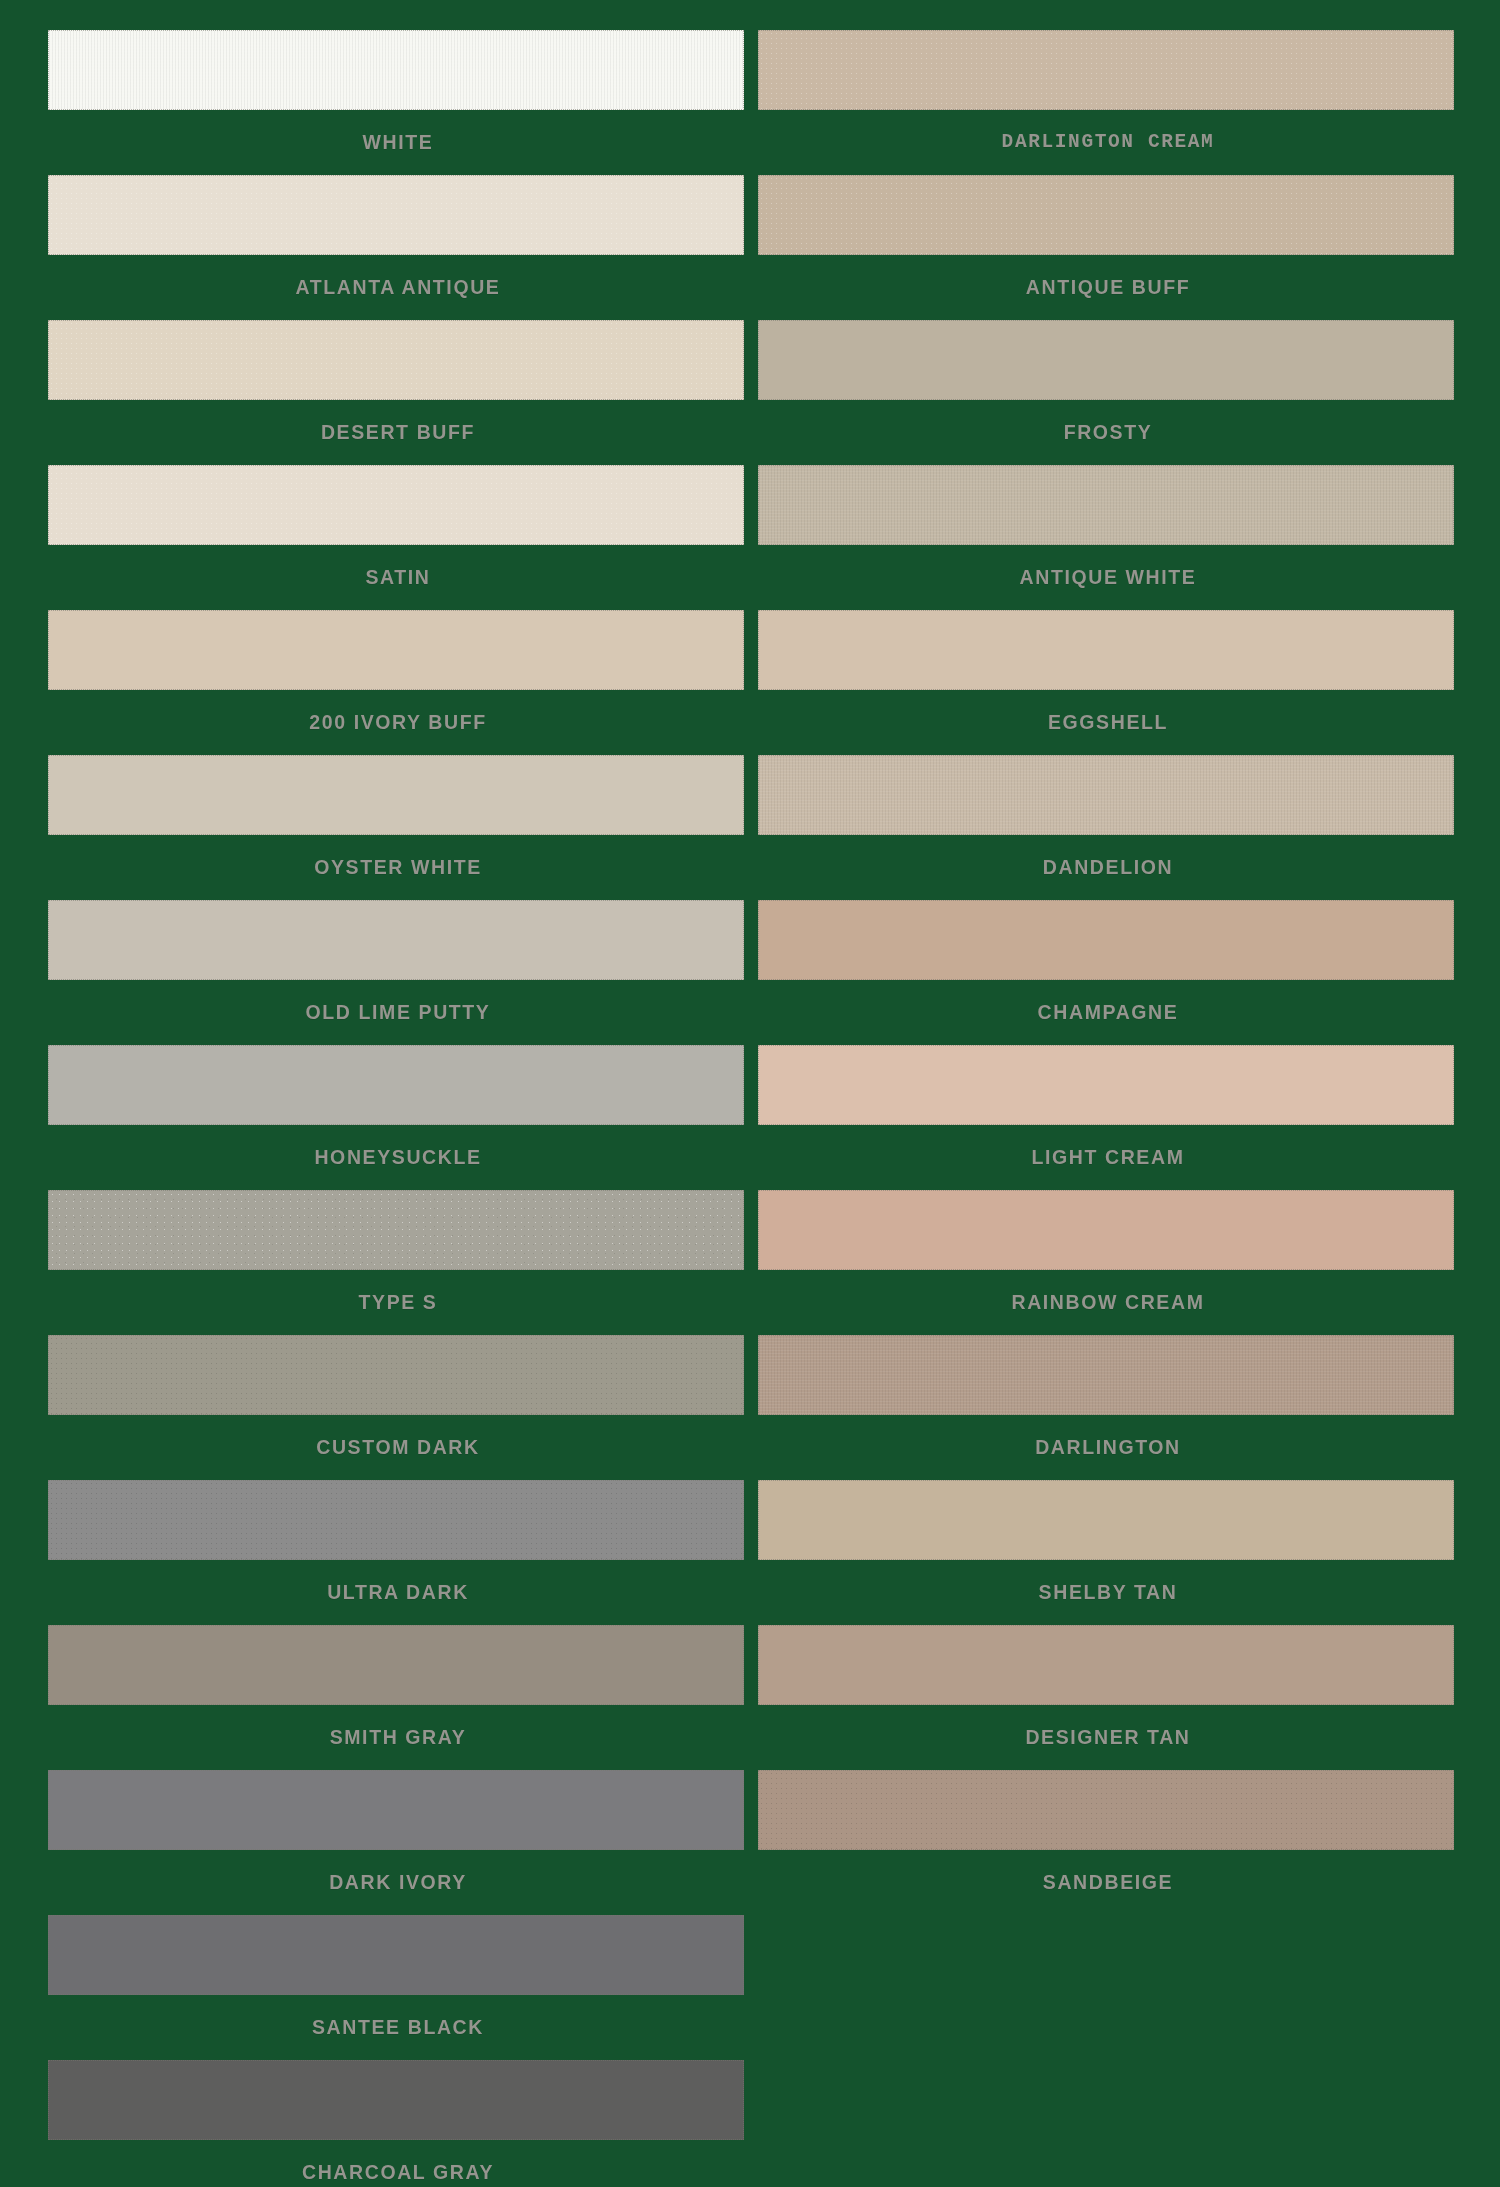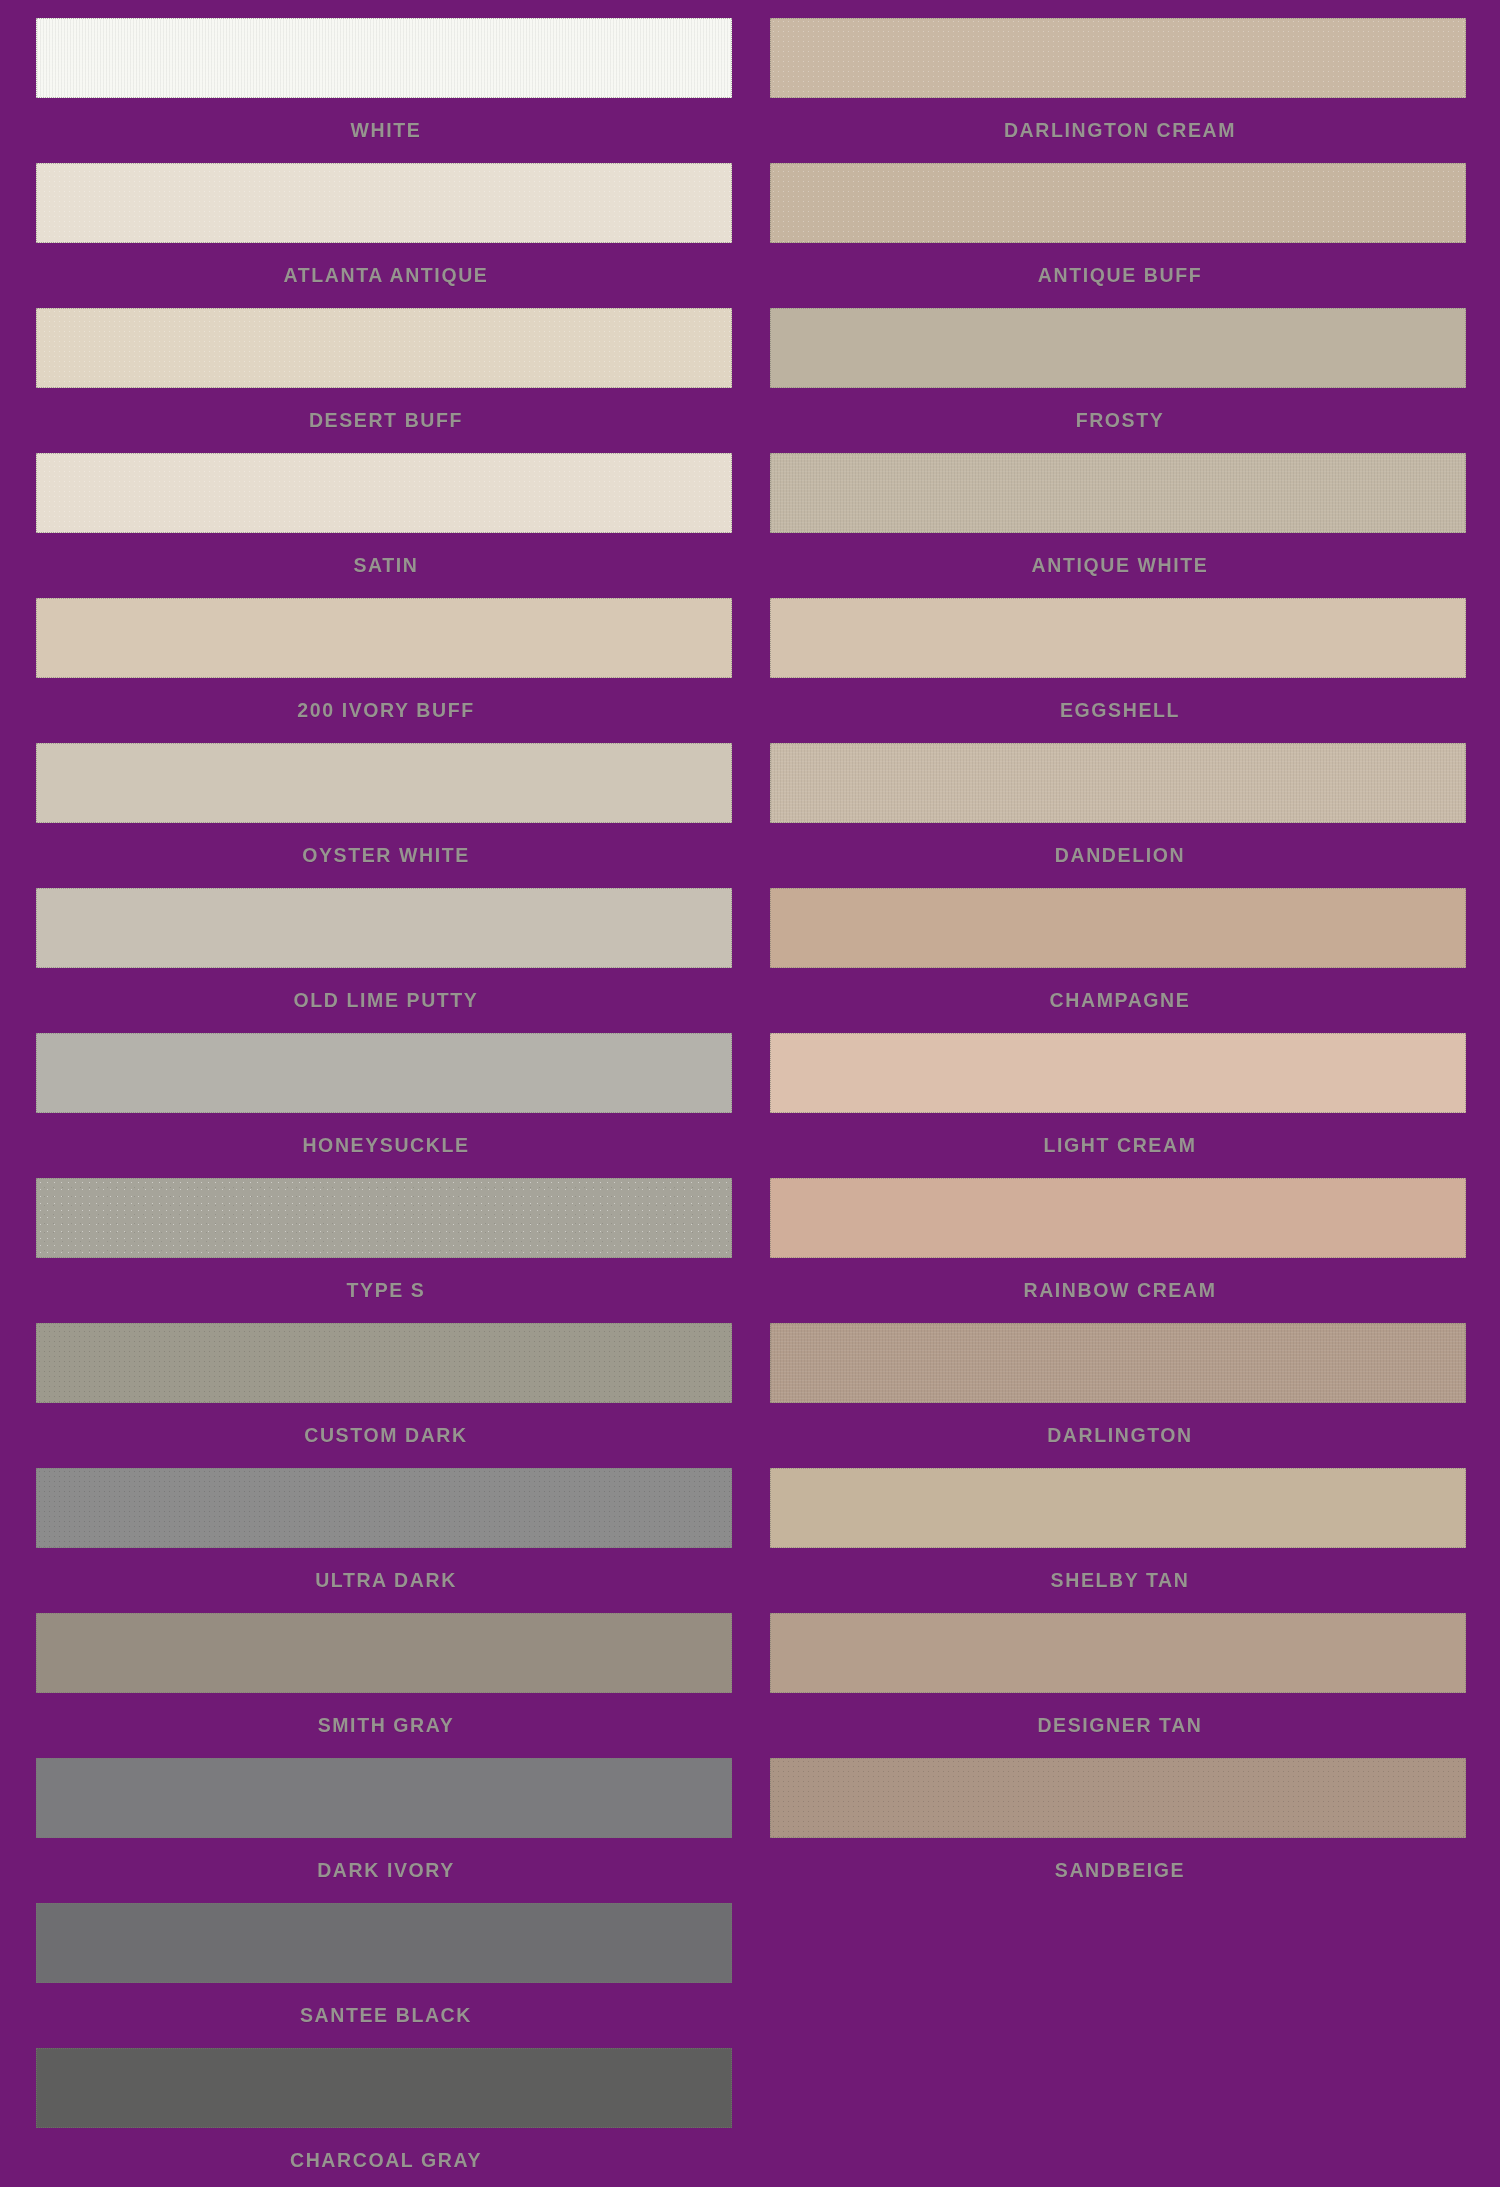--- a/index.html
+++ b/index.html
@@ -11,45 +11,46 @@
     height: 2187px;
     background: #497550;
     font-family: "Liberation Sans", sans-serif;
     overflow: hidden;
   }
 
   .palette-board {
     position: relative;
     width: 1500px;
     height: 2187px;
-    background: #701a75;
+    background: #14532d;
     box-sizing: border-box;
     display: flex;
     flex-direction: row;
     justify-content: space-between;
-    padding: 0;
+    padding: 12px;
   }
 
   .swatch-column {
     width: 700px;
     display: flex;
     flex-direction: column;
     box-sizing: border-box;
   }
 
   .column-left {
     margin-left: 36px;
   }
   .column-right {
     margin-right: 30px;
   }
 
   
   .column-right .swatch-cell:first-child {
     margin-top: 0px;
+    font-family: Liberation Mono, monospace;
   }
 
   .swatch-cell {
     display: flex;
     flex-direction: column;
     align-items: stretch;
     margin-bottom: 0px;
   }
 
   .swatch-chip {

